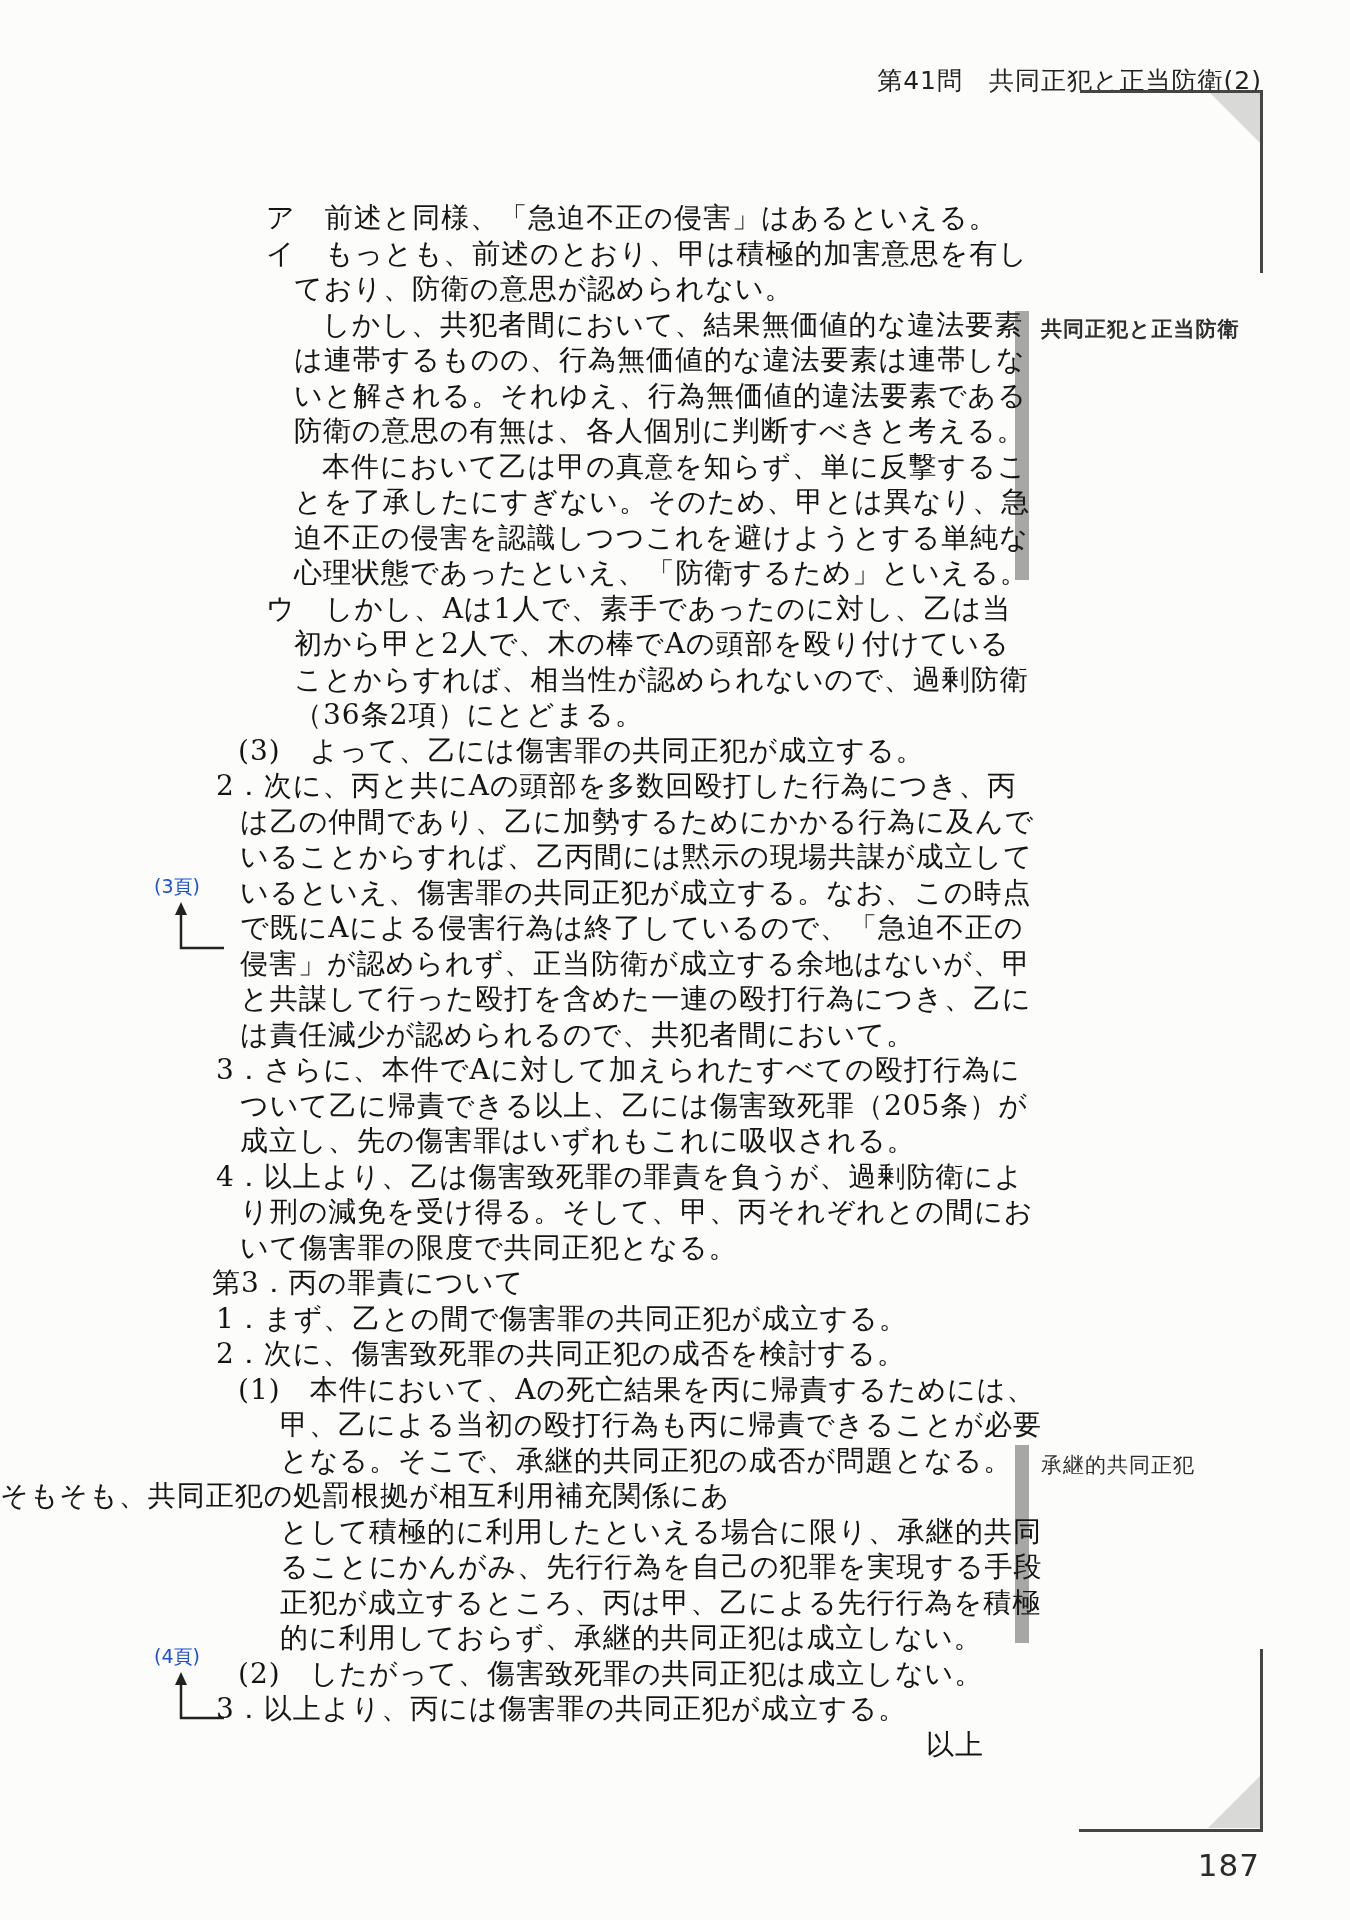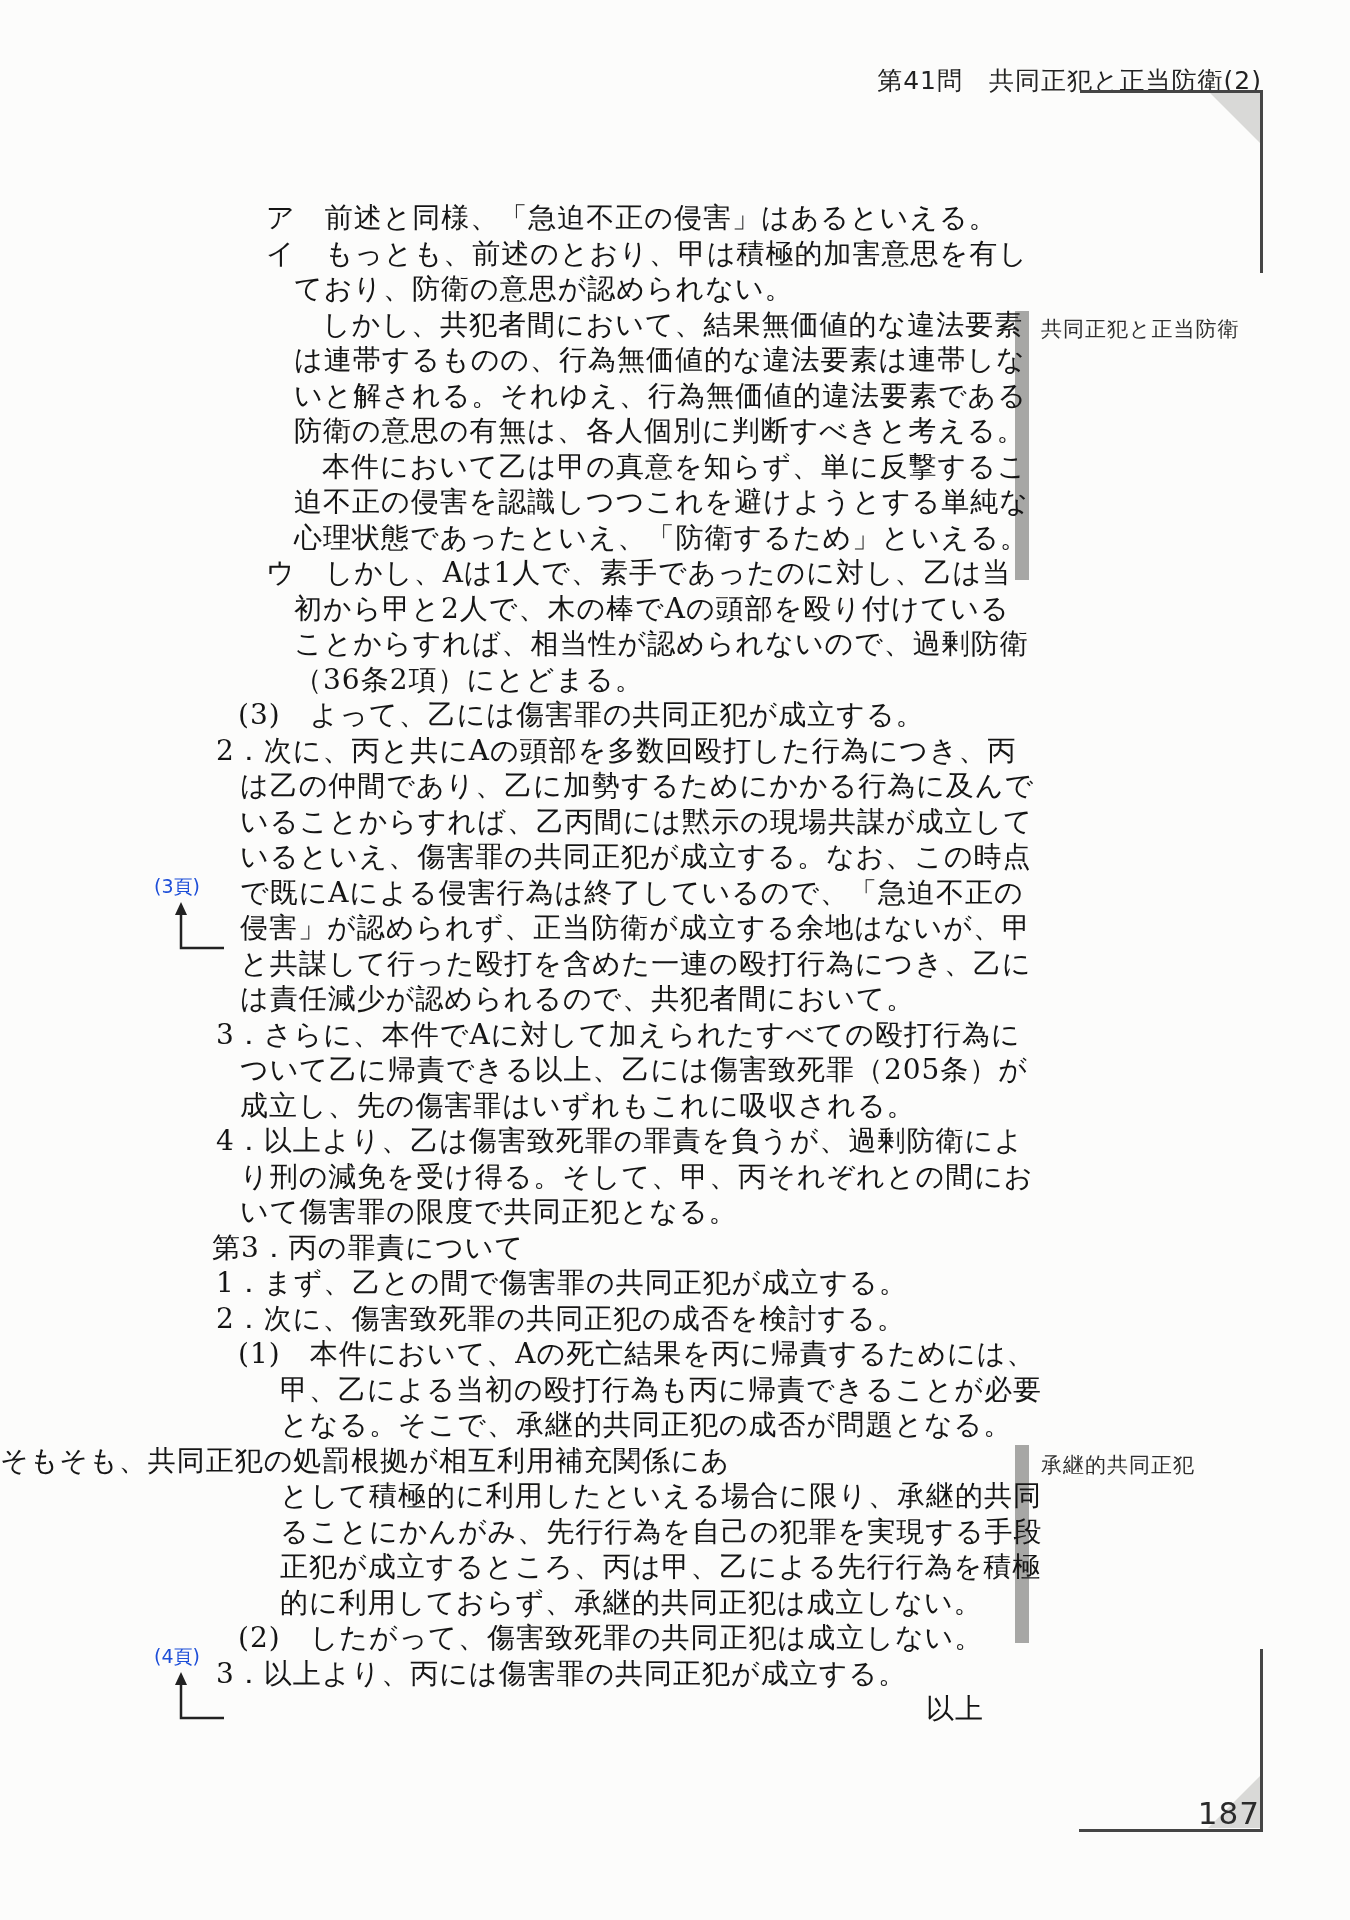--- a/index.html
+++ b/index.html
@@ -53,37 +53,37 @@
   .side-bar{
     position:absolute;left:1015px;width:14px;background:#a7a7a5;
   }
   #side-bar-1{top:311px;height:269px;}
   #side-bar-2{top:1445px;height:198px;}
   .side-label{
     position:absolute;left:1041px;
     font-family:"DejaVu Sans","Liberation Sans",sans-serif;
     font-size:21px;color:#2e2e2e;letter-spacing:1px;white-space:nowrap;
   }
-  #side-label-1{top:315px;}
+  #side-label-1{top:315px;font-weight:bold;}
   #side-label-2{top:1451px;}
   
   .page-ref{
     position:absolute;left:148px;width:84px;text-align:left;
   }
   #page-ref-1{top:874px;}
   #page-ref-2{top:1644px;}
   .page-ref .ref-label{
     font-family:"DejaVu Sans","Liberation Sans",sans-serif;
     font-size:19px;color:#1d4ed8;letter-spacing:0px;
     margin-left:6px;white-space:nowrap;
   }
   .page-ref svg{display:block;margin-top:2px;}
   
   #page-number{
-    position:absolute;left:1100px;top:1795px;width:160px;
+    position:absolute;left:1100px;top:1847px;width:160px;
     text-align:right;
     font-family:"DejaVu Sans","Liberation Sans",sans-serif;
     font-size:31px;color:#2b2b2b;letter-spacing:1px;
   }
 </style>
 </head>
 <body>
 
 <div id="page">
 
@@ -123,20 +123,21 @@
   <div id="body-text">
 
   <div class="line k">ア　前述と同様、「急迫不正の侵害」はあるといえる。</div>
       <div class="line k">イ　もっとも、前述のとおり、甲は積極的加害意思を有し</div>
       <div class="line kc">ており、防衛の意思が認められない。</div>
       <div class="line kp">しかし、共犯者間において、結果無価値的な違法要素</div>
       <div class="line kc">は連帯するものの、行為無価値的な違法要素は連帯しな</div>
       <div class="line kc">いと解される。それゆえ、行為無価値的違法要素である</div>
       <div class="line kc">防衛の意思の有無は、各人個別に判断すべきと考える。</div>
       <div class="line kp">本件において乙は甲の真意を知らず、単に反撃するこ</div>
+      <div class="line kc">とを了承したにすぎない。そのため、甲とは異なり、急</div>
       <div class="line kc">迫不正の侵害を認識しつつこれを避けようとする単純な</div>
       <div class="line kc">心理状態であったといえ、「防衛するため」といえる。</div>
       <div class="line k">ウ　しかし、Aは1人で、素手であったのに対し、乙は当</div>
       <div class="line kc">初から甲と2人で、木の棒でAの頭部を殴り付けている</div>
       <div class="line kc">ことからすれば、相当性が認められないので、過剰防衛</div>
       <div class="line kc">（36条2項）にとどまる。</div>
       <div class="line p">(3)　よって、乙には傷害罪の共同正犯が成立する。</div>
       <div class="line n">2．次に、丙と共にAの頭部を多数回殴打した行為につき、丙</div>
       <div class="line nc">は乙の仲間であり、乙に加勢するためにかかる行為に及んで</div>
       <div class="line nc">いることからすれば、乙丙間には黙示の現場共謀が成立して</div>

